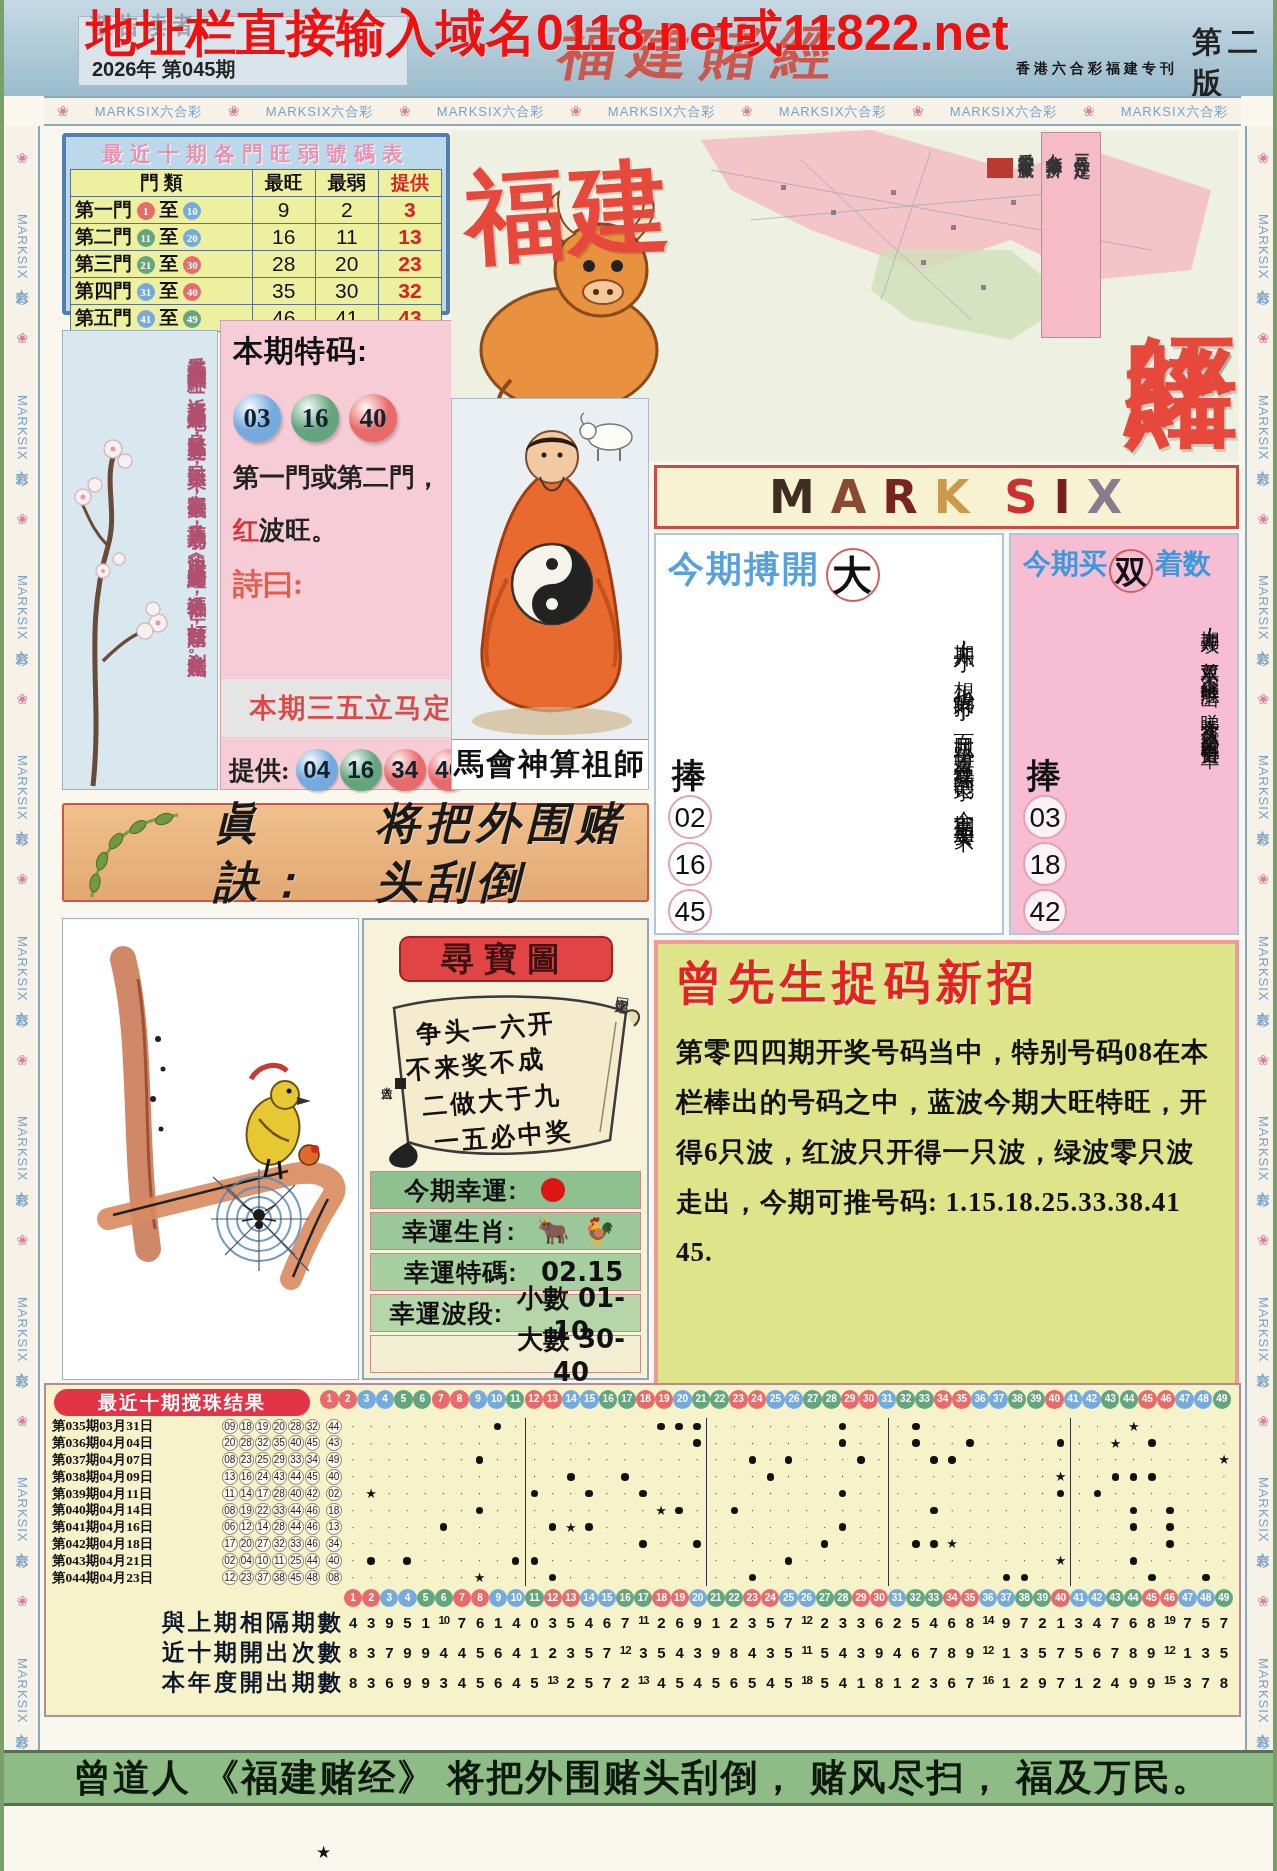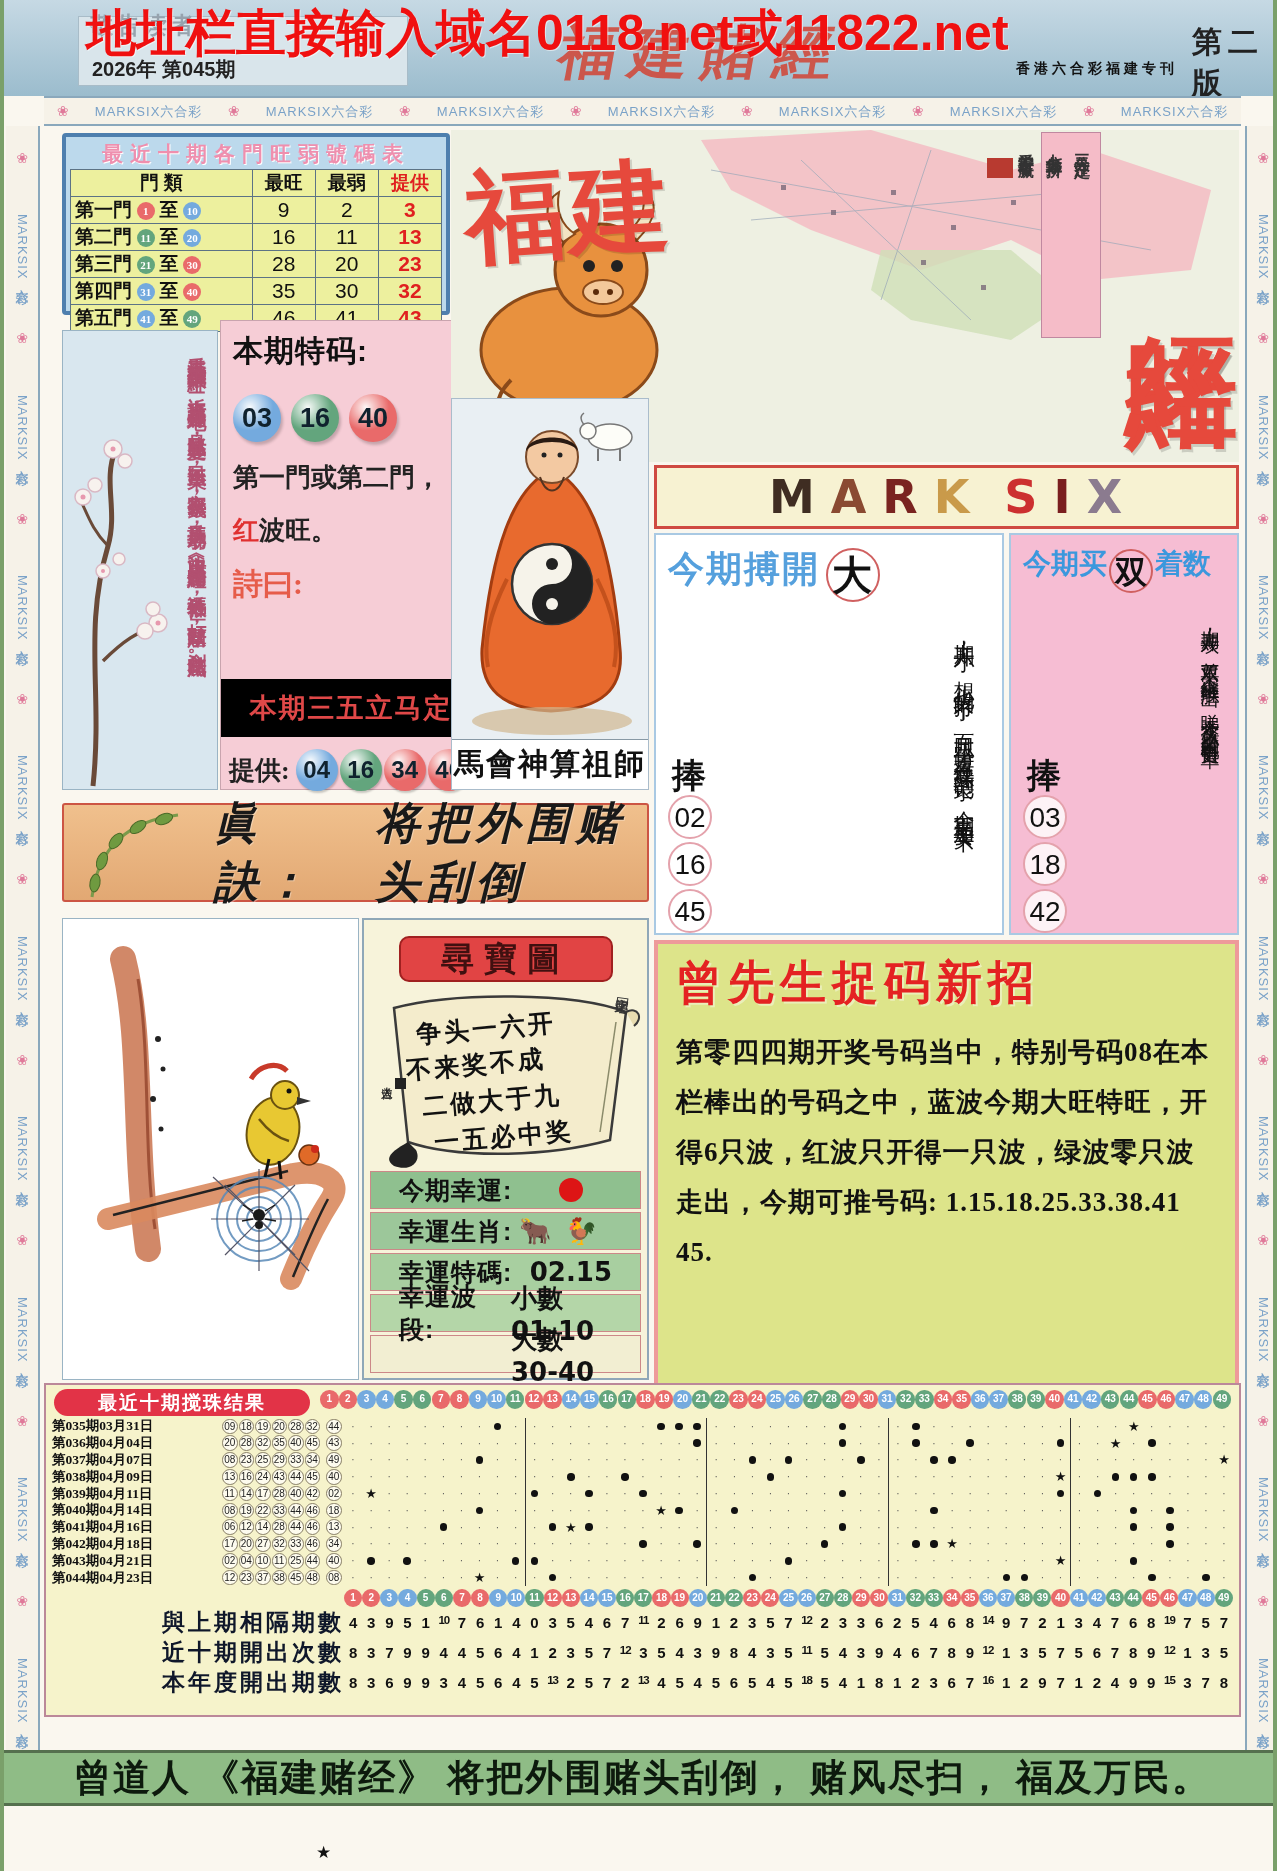--- a/index.html
+++ b/index.html
@@ -50,25 +50,25 @@
   #plum-text{position:absolute;right:6px;top:10px;height:440px;writing-mode:vertical-rl;
       font-family:"Liberation Serif",serif;font-weight:bold;font-size:19px;color:#b25070;
       line-height:1.45;letter-spacing:2px;z-index:2;}
 
   
   #special{left:216px;top:320px;width:262px;height:470px;background:#f6cdd6;border:1px solid #c9a4ae;padding:10px 12px;}
   #special-title{font-size:30px;font-weight:900;color:#111;letter-spacing:1px;}
   .bigball{display:inline-block;width:48px;height:48px;border-radius:50%;text-align:center;line-height:48px;
       font-size:27px;font-weight:bold;color:#10222e;margin-right:10px;box-shadow:2px 3px 3px #00000033;}
   .gloss{background-image:radial-gradient(circle at 35% 28%, rgba(255,255,255,.95), rgba(255,255,255,0) 50%);}
-  #special-balls{margin-top:22px;}
+  #special-balls{margin-top:22px;font-family:Liberation Serif, serif;}
   .sp-line{font-family:"Liberation Serif",serif;font-size:26px;color:#222;margin-top:18px;font-weight:bold;}
   .red-ch{color:#e03030;}
   #poem-label{color:#e65c4a;font-size:30px;font-weight:900;margin-top:16px;font-family:"Liberation Serif",serif;}
-  #poem-strip{position:absolute;left:0;top:358px;width:100%;height:58px;background:#000000;
+  #poem-strip{position:absolute;left:0;top:358px;width:100%;height:58px;background:#e5e5e5;
       display:flex;align-items:center;justify-content:center;font-family:Liberation Mono, monospace;
       font-size:27px;font-weight:bold;color:#e04848;letter-spacing:2px;}
   #offer-row{position:absolute;left:8px;top:428px;display:flex;align-items:center;}
   #offer-label{font-family:"Liberation Serif",serif;font-size:26px;font-weight:bold;color:#222;margin-right:4px;}
   .offerball{display:inline-block;width:42px;height:42px;border-radius:50%;text-align:center;line-height:42px;
       font-size:24px;font-weight:bold;color:#10222e;margin-left:2px;box-shadow:1px 2px 2px #00000033;}
 
   
   #masthead{left:447px;top:130px;width:788px;height:332px;background:#eef0e2;overflow:hidden;}
   #mh-fujian{position:absolute;left:14px;top:16px;font-size:100px;font-weight:900;color:#e6493c;
@@ -132,21 +132,21 @@
       border-radius:10px;display:flex;align-items:center;justify-content:center;font-size:33px;font-weight:700;
       color:#401010;letter-spacing:10px;}
   #scroll-area{position:relative;height:186px;}
   .verse-line{position:absolute;font-family:"Liberation Serif",serif;font-weight:bold;font-size:25px;color:#111;
       transform:rotate(-5deg);white-space:nowrap;letter-spacing:3px;}
   #side-note{position:absolute;right:14px;top:6px;writing-mode:vertical-rl;font-size:14px;color:#333;
       font-family:"Liberation Serif",serif;transform:rotate(8deg);}
   #signer{position:absolute;left:14px;top:96px;writing-mode:vertical-rl;font-size:12px;color:#222;}
   #signer::before{content:"";display:block;width:11px;height:11px;background:#222;margin-bottom:4px;}
   .lucky-row{margin:3px 6px 0 6px;height:38px;border:1px solid #cc8888;display:flex;align-items:center;
-      padding:0 28px;}
+      padding:0 10px;text-align:center;}
   .lucky-label{font-size:25px;font-weight:900;color:#111;letter-spacing:1px;width:160px;}
   .lucky-val{font-size:26px;font-weight:bold;color:#111;font-family:"DejaVu Sans",sans-serif;}
   .redball-dot{display:inline-block;width:24px;height:24px;border-radius:50%;background:#dd1515;}
 
   
   #results{left:40px;top:1383px;width:1197px;height:334px;background:#f6f3cb;border:2px solid #bb8899;padding:3px 6px;}
   #results-head{position:relative;height:30px;}
   #results-pill{position:absolute;left:2px;top:1px;width:256px;height:27px;background:#e23347;border-radius:14px;
       display:flex;align-items:center;justify-content:center;color:#fff;font-size:19px;font-weight:900;letter-spacing:2px;}
   #head-balls{position:absolute;left:268px;right:2px;top:2px;display:flex;justify-content:space-between;}

